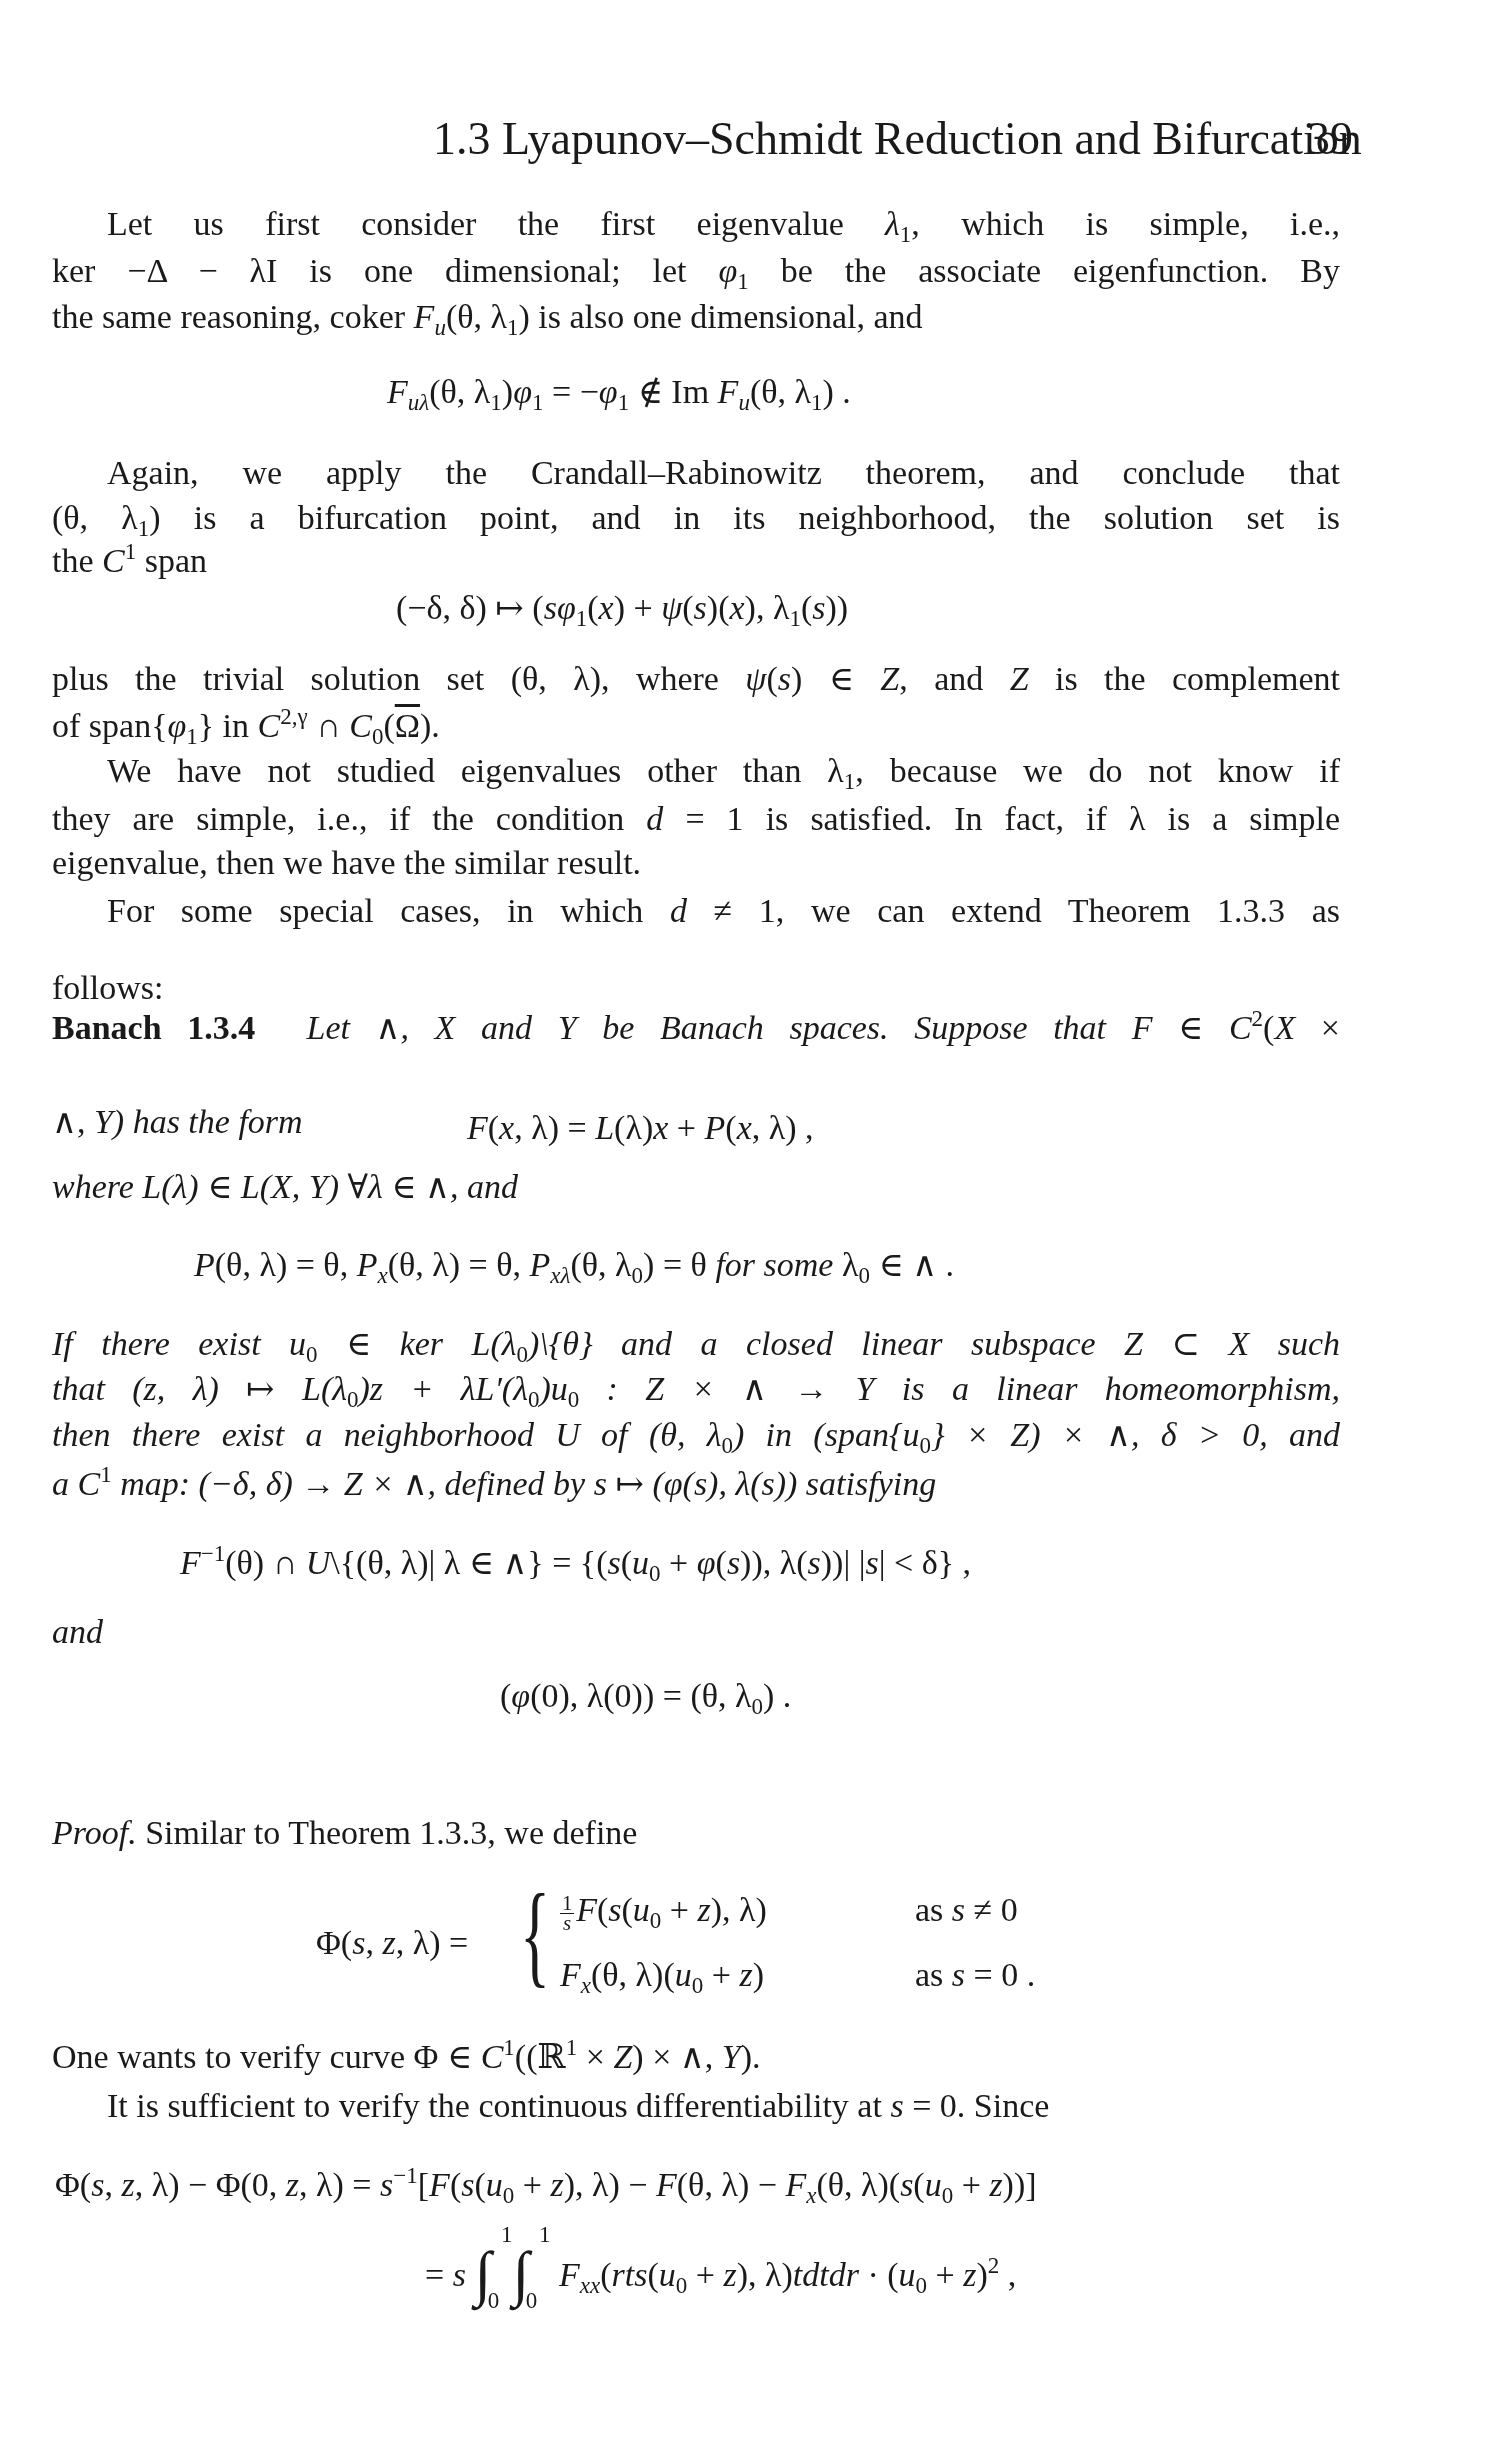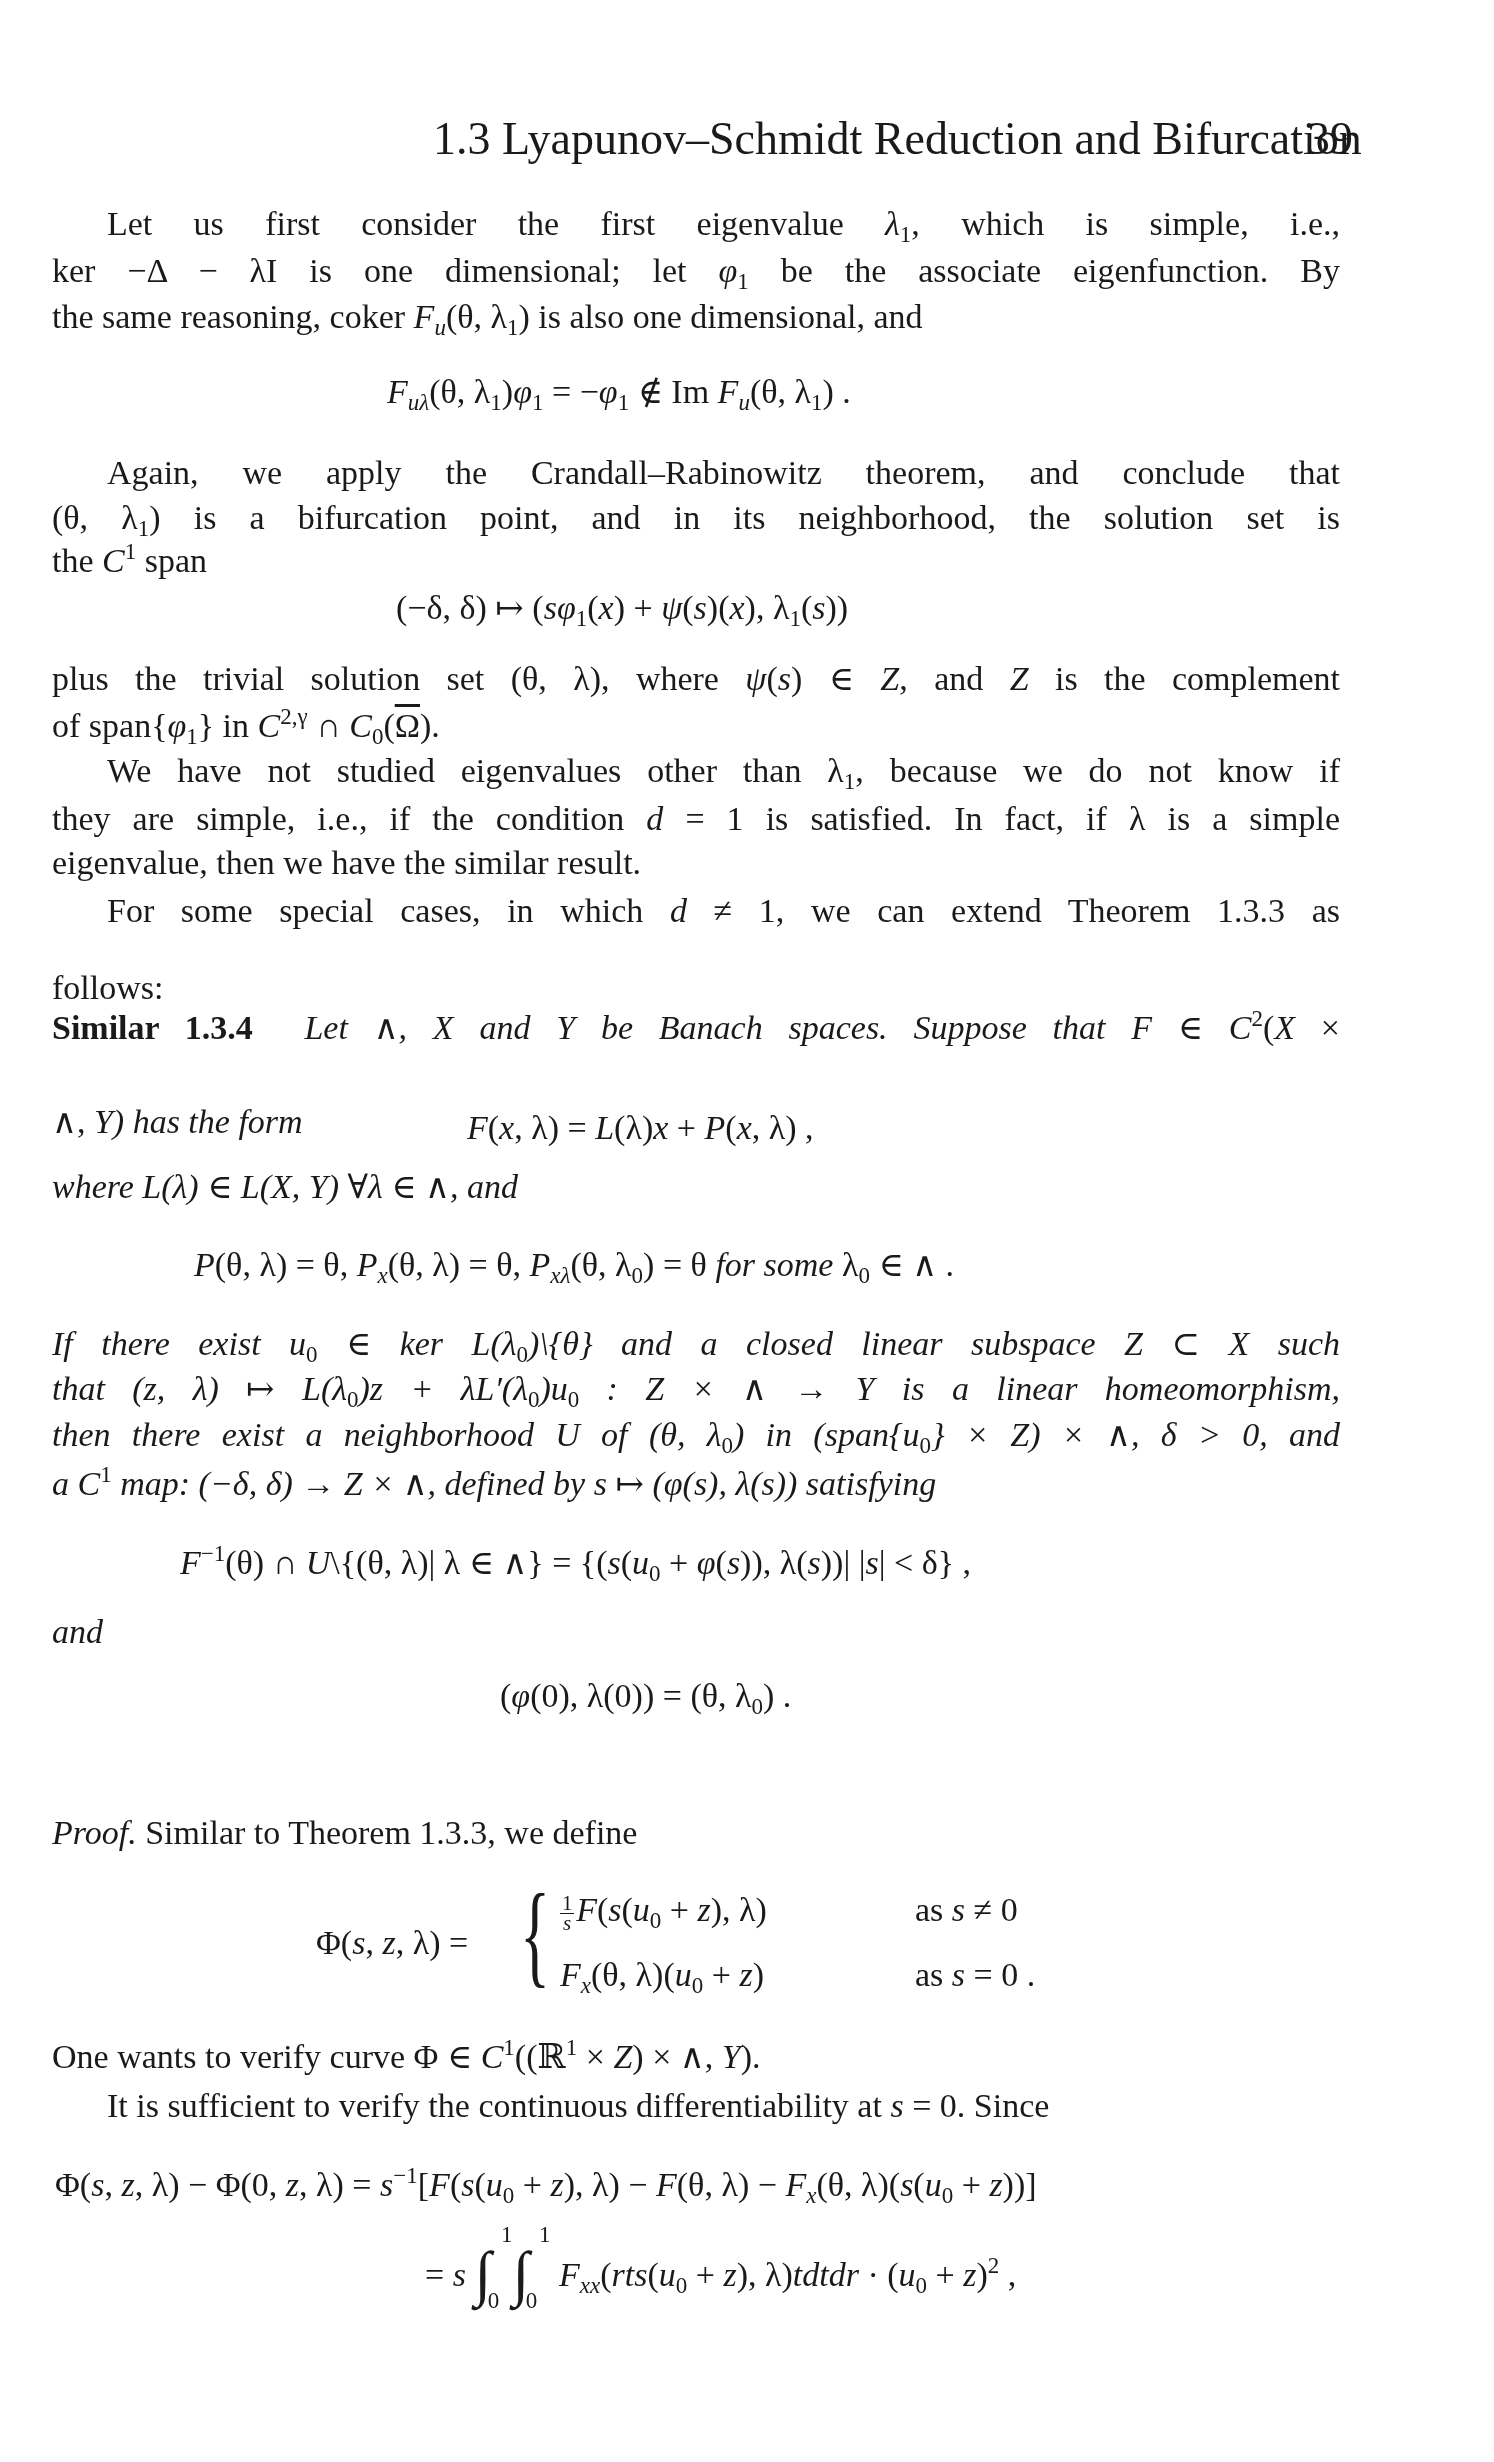--- a/index.html
+++ b/index.html
@@ -71,21 +71,21 @@
   <span>they are simple, i.e., if the condition </span><i>d</i><span> = 1 is satisfied. In fact, if λ is a simple</span>
 </div>
 <div class="ln lft" style="top:844px;">eigenvalue, then we have the similar result.</div>
 
 <div class="ln full" style="top:892px; text-indent:55px;">
   <span>For some special cases, in which </span><i>d</i><span> ≠ 1, we can extend Theorem 1.3.3 as</span>
 </div>
 <div class="ln lft" style="top:936px;margin-top:33px;">follows:</div>
 
 <div class="ln full" style="top:1009px;">
-  <b>Similar 1.3.4</b><i>&nbsp;&nbsp;</i><i>Let ∧, </i><i>X</i><i> and </i><i>Y</i><i> be Banach spaces. Suppose that </i><i>F</i><span> ∈ </span><i>C</i><sup>2</sup><span>(</span><i>X</i><span> ×</span>
+  <b>Banach 1.3.4</b><i>&nbsp;&nbsp;</i><i>Let ∧, </i><i>X</i><i> and </i><i>Y</i><i> be Banach spaces. Suppose that </i><i>F</i><span> ∈ </span><i>C</i><sup>2</sup><span>(</span><i>X</i><span> ×</span>
 </div>
 <div class="ln lft" style="top:1084px;margin-top:19px;">
   <span>∧, </span><i>Y</i><i>) has the form</i>
 </div>
 <div class="ln eq" style="left:467px; top:1109px;">
   <i>F</i><span>(</span><i>x</i><span>, λ) = </span><i>L</i><span>(λ)</span><i>x</i><span> + </span><i>P</i><span>(</span><i>x</i><span>, λ) ,</span>
 </div>
 <div class="ln lft it" style="top:1168px;">
   <i>where </i><i>L</i><span>(λ) ∈ </span><i>L</i><span>(</span><i>X</i><span>, </span><i>Y</i><span>) ∀λ ∈ ∧, and</span>
 </div>

